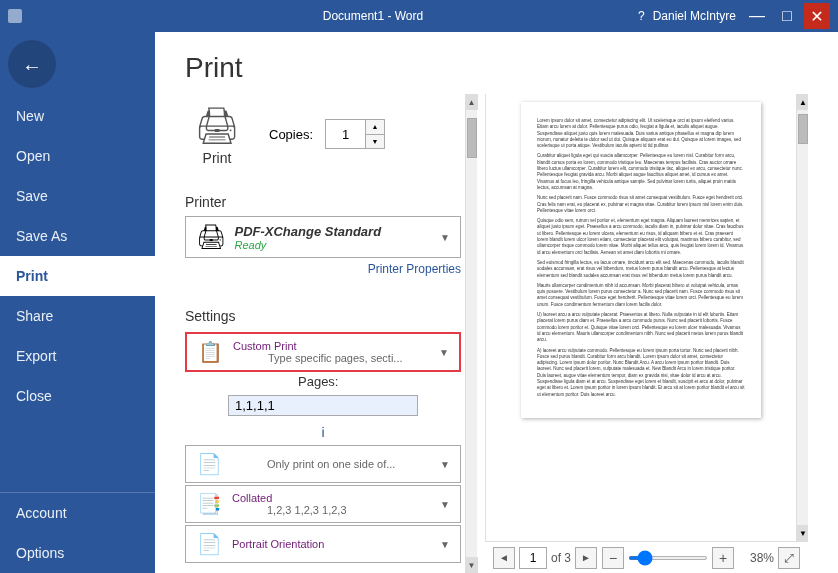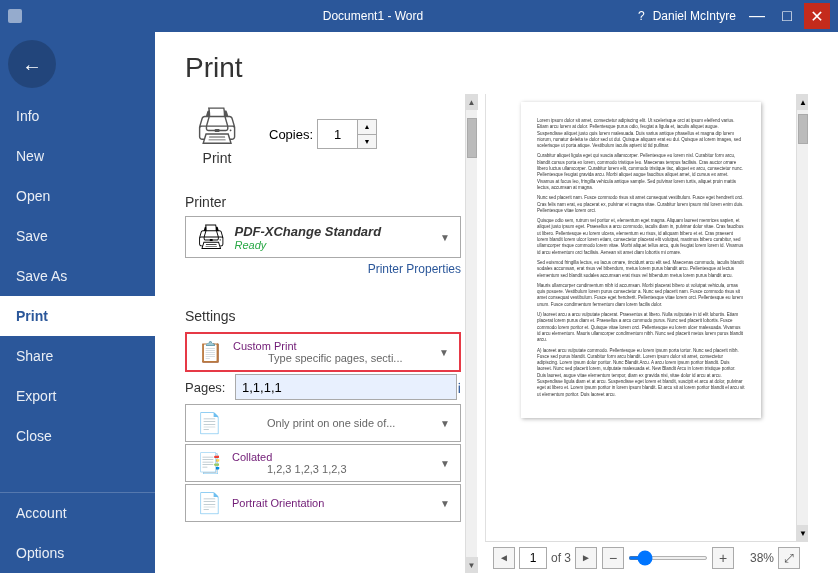--- a/index.html
+++ b/index.html
@@ -96,21 +96,21 @@
     .print-icon {
       width: 48px;
       height: 48px;
       display: flex;
       align-items: center;
       justify-content: center;
       font-size: 36px;
       color: #555;
     }
     .print-label { font-size: 14px; color: #333; }
-    .copies-area { display: flex; align-items: center; gap: 4px; font-size: 13px; }
+    .copies-area { display: flex; align-items: center; gap: 12px; font-size: 13px; }
     .spinner-group { display: flex; border: 1px solid #aaa; }
     .spinner-input { width: 40px; height: 28px; border: none; border-right: 1px solid #aaa; text-align: center; font-size: 13px; outline: none; }
     .spinner-arrows { display: flex; flex-direction: column; width: 18px; }
     .spinner-arrow { flex: 1; display: flex; align-items: center; justify-content: center; cursor: pointer; background: #f5f5f5; font-size: 7px; }
     .spinner-arrow:first-child { border-bottom: 1px solid #aaa; }
 
     
     .section-title {
       font-size: 14px;
       color: #333;
@@ -160,22 +160,24 @@
     
     .dropdown-box.highlighted {
       border: 2px solid #e63946;
       background: white;
     }
 
     
     .pages-row {
       display: flex;
       align-items: center;
+      gap: 6px;
       margin-bottom: 4px;
       font-size: 13px;
+      flex-direction: column;
     }
     .pages-label { color: #333; min-width: 50px; }
     .pages-input {
       flex: 1;
       border: 1px solid #aaa;
       height: 26px;
       padding: 2px 6px;
       font-size: 13px;
       outline: none;
       background: #e8f0fe;
@@ -329,21 +331,20 @@
     </div>
   </div>
 </div>
 
 <div class="main-layout">
 
   <div class="sidebar">
     <div class="sidebar-back">←</div>
     <div id="sidebar-items">
 
-    <div class="sidebar-item">Info</div>
         <div class="sidebar-item">New</div>
         <div class="sidebar-item">Open</div>
         <div class="sidebar-item">Save</div>
         <div class="sidebar-item">Save As</div>
         <div class="sidebar-item active">Print</div>
         <div class="sidebar-item">Share</div>
         <div class="sidebar-item">Export</div>
         <div class="sidebar-item">Close</div>
       </div>
     <div class="sidebar-spacer"></div>

